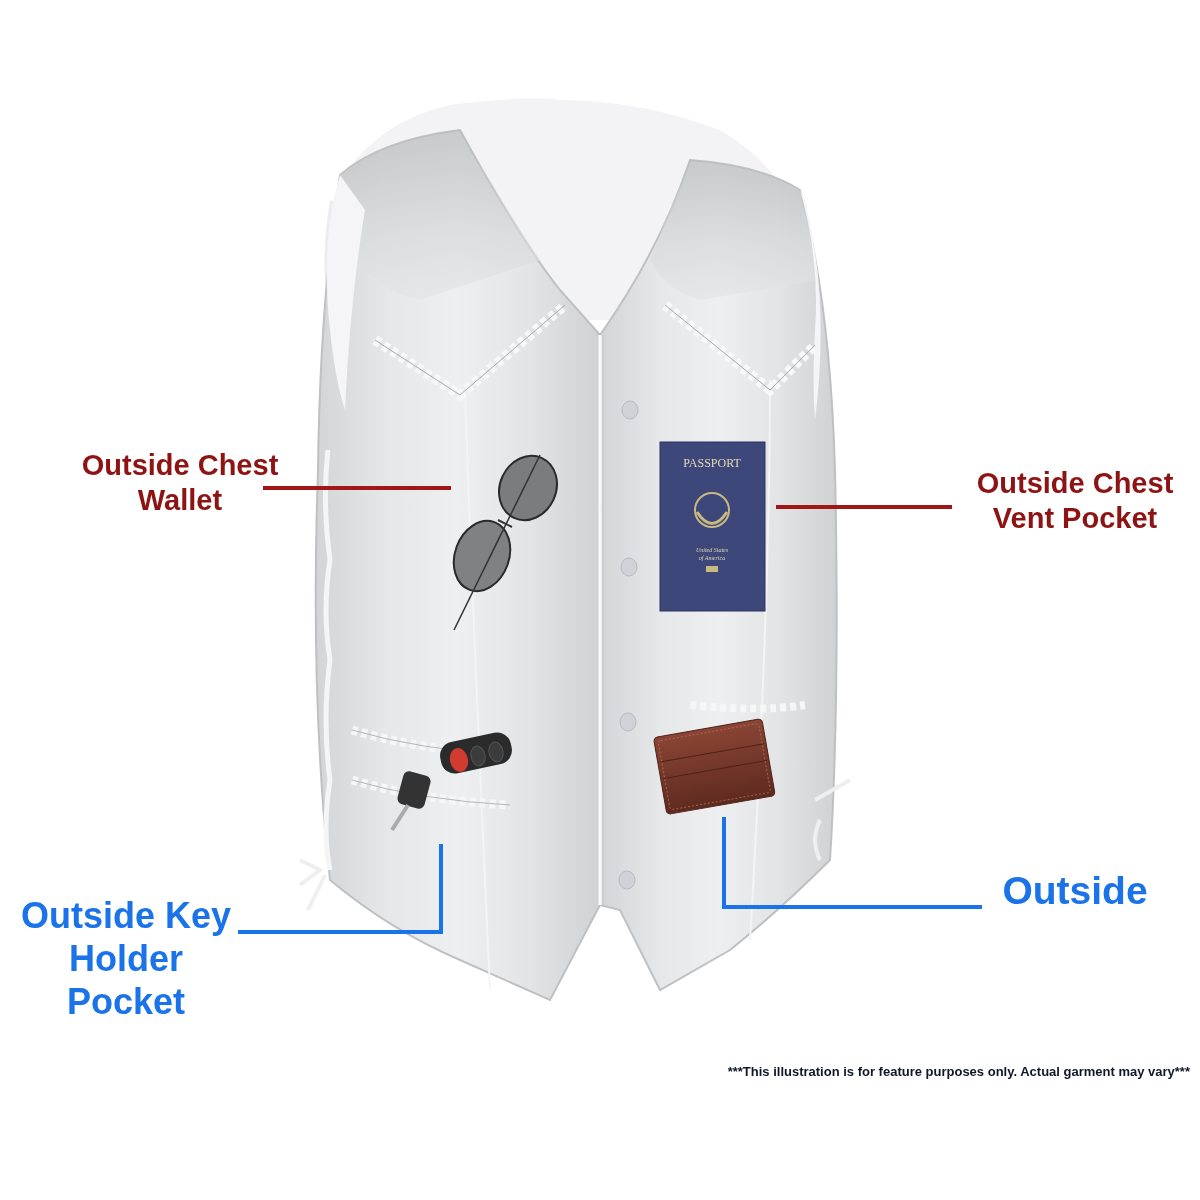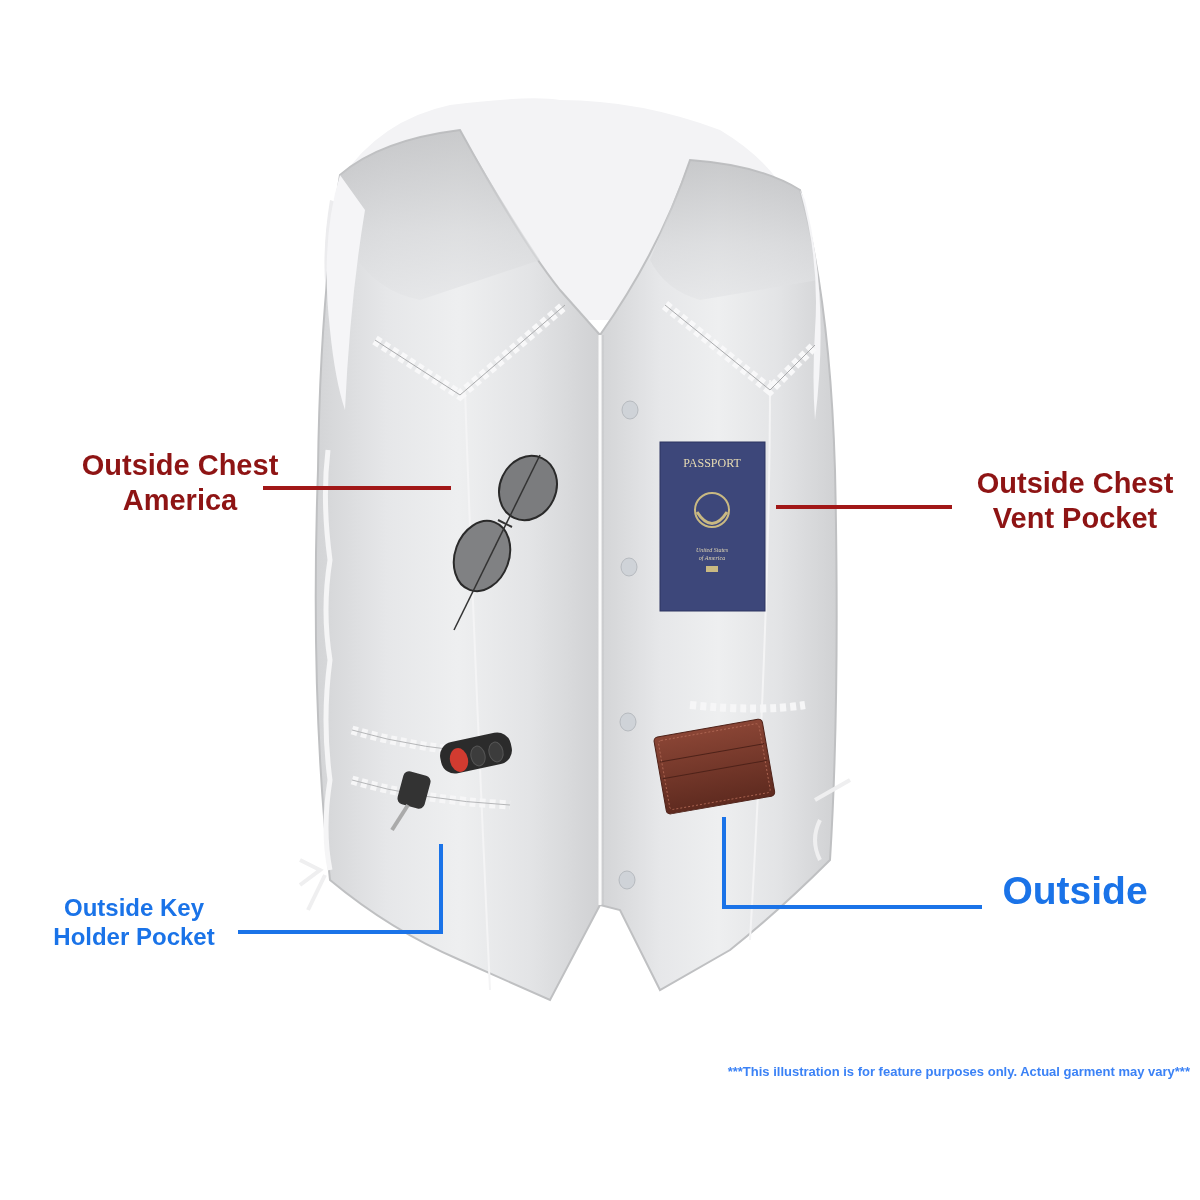--- a/index.html
+++ b/index.html
@@ -5,24 +5,24 @@
   html, body { margin: 0; padding: 0; background: #ffffff; }
   body { width: 1200px; height: 1200px; position: relative; overflow: hidden;
          font-family: "Liberation Sans", sans-serif; }
   .stage { position: absolute; left: 0; top: 0; width: 1200px; height: 1200px; }
   .label { position: absolute; font-weight: bold; text-align: center; line-height: 1.2; }
   .label span { display: block; }
   .red { color: #8e1414; }
   .blue { color: #1a73e8; }
   .lbl-chest { left: 40px; top: 448px; width: 280px; font-size: 29px; }
   .lbl-vent { left: 940px; top: 466px; width: 270px; font-size: 29px; }
-  .lbl-key { left: 18px; top: 894px; width: 232px; font-size: 24px; }
+  .lbl-key { left: 10px; top: 894px; width: 232px; font-size: 36px; }
   .lbl-wallet { left: 960px; top: 868px; width: 230px; font-size: 39px; }
   .disclaimer { position: absolute; left: 560px; top: 1064px; width: 630px; text-align: right;
-                font-size: 13px; font-weight: bold; color: #3b82f6; }
+                font-size: 13px; font-weight: bold; color: #0f172a; }
   .line { position: absolute; }
   .line.red-line { background: #a11717; }
   .line.blue-line { background: #1a73e8; }
   svg.vest { position: absolute; left: 0; top: 0; }
 </style>
 </head>
 <body>
 
 <div class="stage">
 
@@ -127,21 +127,21 @@
 
   <div class="line red-line" style="left:263px; top:486px; width:188px; height:4px;"></div>
   <div class="line red-line" style="left:776px; top:505px; width:176px; height:4px;"></div>
   <div class="line blue-line" style="left:238px; top:930px; width:205px; height:4px;"></div>
   <div class="line blue-line" style="left:439px; top:844px; width:4px; height:90px;"></div>
   <div class="line blue-line" style="left:722px; top:817px; width:4px; height:92px;"></div>
   <div class="line blue-line" style="left:722px; top:905px; width:260px; height:4px;"></div>
 
   <div class="label red lbl-chest">
     <span>Outside Chest</span>
-    <span>America</span>
+    <span>Wallet</span>
   </div>
   <div class="label red lbl-vent">
     <span>Outside Chest</span>
     <span>Vent Pocket</span>
   </div>
   <div class="label blue lbl-key">
     <span>Outside Key</span>
     <span>Holder Pocket</span>
   </div>
   <div class="label blue lbl-wallet">

